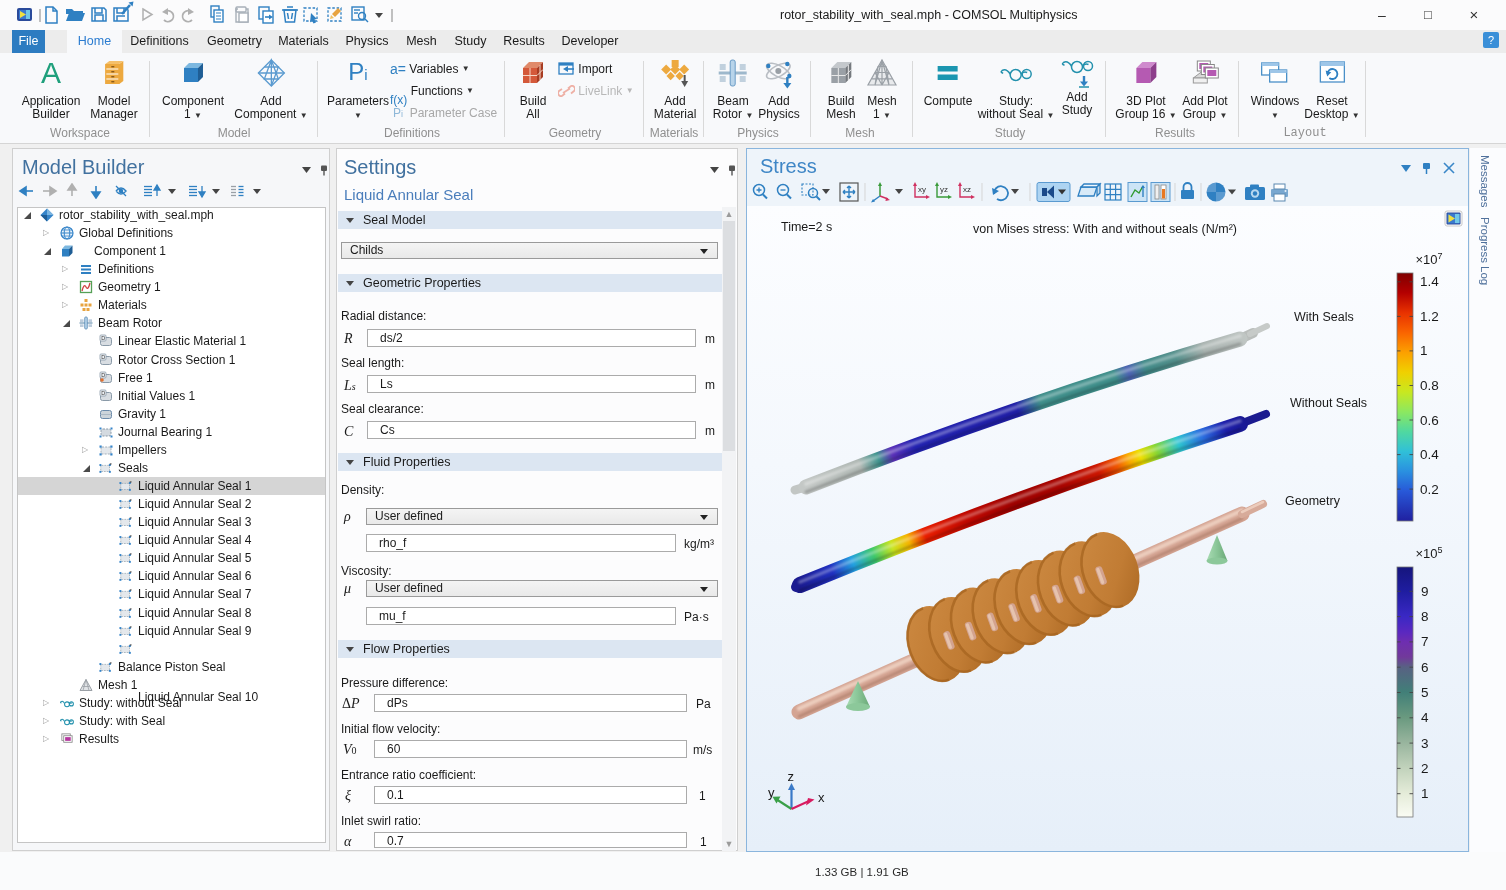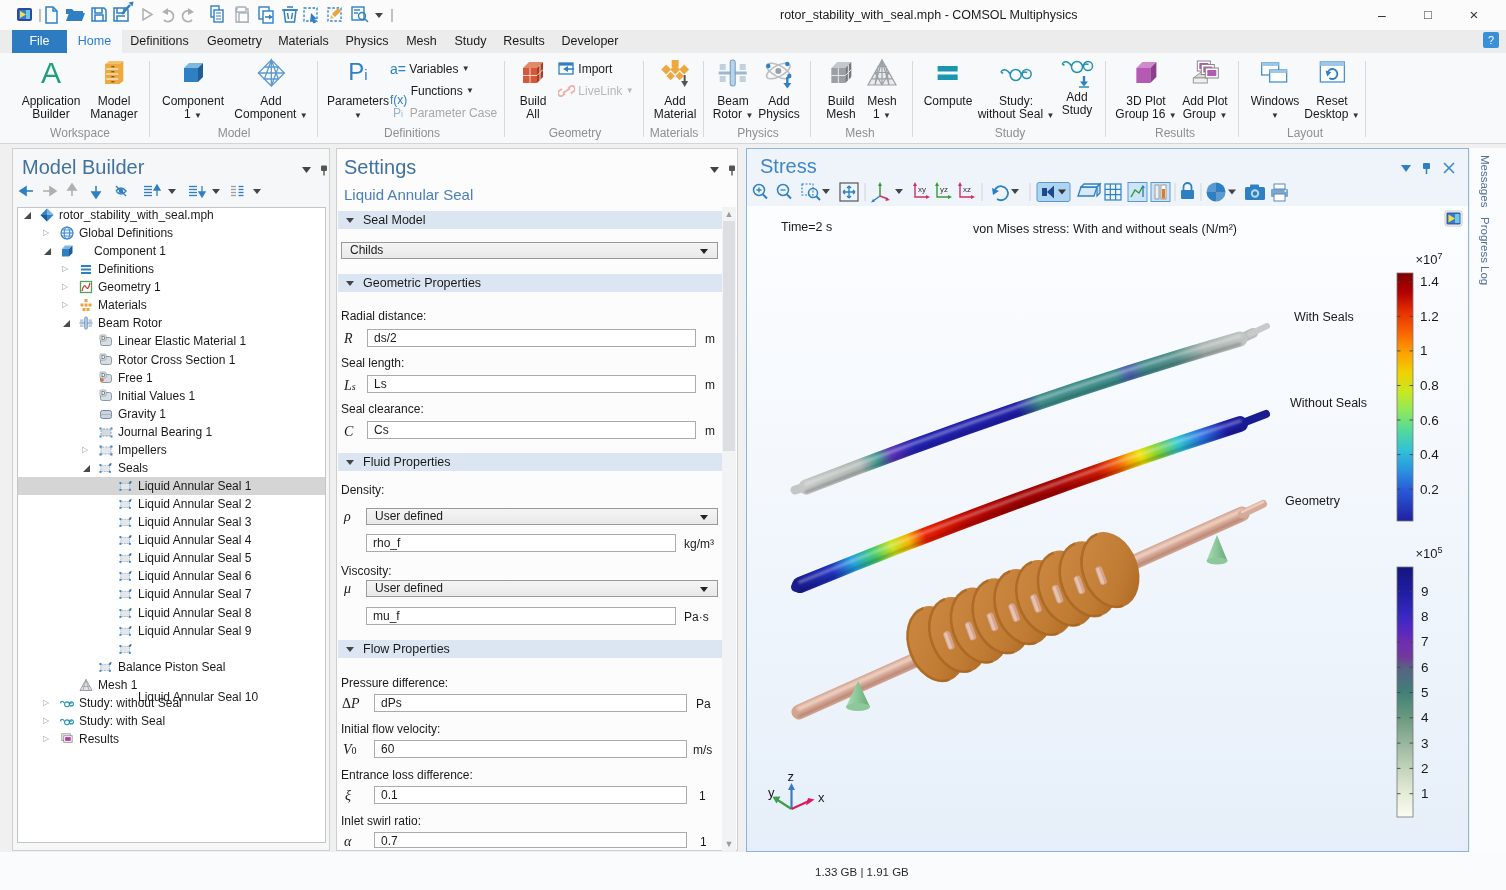--- a/index.html
+++ b/index.html
@@ -5,21 +5,21 @@
  font-family:"Liberation Sans",sans-serif;background:#f0f0f0;position:relative;}
 *{box-sizing:border-box;}
 .abs{position:absolute;}
 
 #titlebar{position:absolute;left:0;top:0;width:1506px;height:30px;background:#fbfbfc;}
 #title-text{position:absolute;left:780px;top:8px;white-space:nowrap;font-size:12.5px;color:#1a1a1a;}
 .wbtn{position:absolute;top:0;width:46px;height:30px;text-align:center;line-height:30px;color:#333;font-size:14px;}
 
 #tabrow{position:absolute;left:0;top:30px;width:1506px;height:23px;background:#ececec;}
 .tab{position:absolute;top:0;height:23px;line-height:23px;font-size:12.5px;color:#1a1a1a;text-align:center;}
-#tab-file{left:12px;width:55px;background:#2d7cc1;color:#fff;}
+#tab-file{left:12px;width:33px;background:#2d7cc1;color:#fff;}
 #tab-home{left:67px;width:55px;background:#f8f9fb;color:#2b7cd0;}
 
 #ribbon{position:absolute;left:0;top:53px;width:1506px;height:91px;background:#f8f9fb;border-bottom:1px solid #d5d5d5;}
 .rsep{position:absolute;top:8px;height:76px;width:1px;background:#d9d9d9;}
 .rgroup{position:absolute;top:73px;font-size:12px;color:#8f8f8f;text-align:center;transform:translateX(-50%);}
 .rbtn{position:absolute;top:4px;transform:translateX(-50%);text-align:center;font-size:12px;color:#1a1a1a;line-height:13px;white-space:nowrap;}
 .rbtn .ric{height:32px;display:flex;align-items:center;justify-content:center;margin-bottom:6px;}
 .rsmall{position:absolute;font-size:12px;color:#1a1a1a;white-space:nowrap;display:flex;align-items:center;}
 .gray{color:#a8a8a8;}
 .dar{font-size:8px;color:#333;}
@@ -31,21 +31,21 @@
 
 #treebox{position:absolute;left:4px;top:58px;width:309px;height:636px;background:#fff;border:1px solid #c5c5c5;overflow:hidden;}
 .trow{position:absolute;left:0;width:100%;height:18px;font-size:12px;color:#1a1a1a;white-space:nowrap;}
 .trow span.lbl{position:absolute;top:2px;}
 .ticon{position:absolute;top:2px;width:14px;height:14px;}
 .tarrow{position:absolute;top:5px;width:8px;height:8px;font-size:8px;color:#a0a0a0;line-height:8px;}
 
 .shead{position:absolute;left:1px;width:386px;height:18px;background:#dce6f2;font-size:12.5px;color:#1a1a1a;line-height:18px;}
 .shead .tri{display:inline-block;margin:0 9px 1px 8px;width:0;height:0;border-left:4px solid transparent;border-right:4px solid transparent;border-top:5px solid #444;}
 .flabel{position:absolute;font-size:12px;color:#1a1a1a;}
-.ffield{position:absolute;height:18px;background:#fff;border:1px solid #ababab;font-size:12px;color:#1a1a1a;line-height:16px;padding-left:6px;}
+.ffield{position:absolute;height:18px;background:#fff;border:1px solid #ababab;font-size:12px;color:#1a1a1a;line-height:16px;padding-left:12px;}
 .fcombo{position:absolute;height:17px;background:linear-gradient(#f4f4f4,#e9e9e9);border:1px solid #9a9a9a;font-size:12px;color:#1a1a1a;line-height:15px;padding-left:8px;}
 .fcombo .ca{position:absolute;right:9px;top:6px;width:0;height:0;border-left:4px solid transparent;border-right:4px solid transparent;border-top:5px solid #222;}
 .funit{position:absolute;font-size:12px;color:#1a1a1a;}
 .fsym{position:absolute;font-family:"Liberation Serif",serif;font-style:italic;font-size:14px;color:#1a1a1a;}
 
 #sscroll{position:absolute;right:1px;top:58px;width:14px;height:644px;background:#f2f3f5;}
 #sthumb{position:absolute;left:1px;top:14px;width:12px;height:230px;background:#dcdee1;}
 .sarr{position:absolute;left:0;width:14px;height:14px;color:#9b9b9b;font-size:9px;text-align:center;line-height:14px;}
 
 #rstrip{position:absolute;left:1470px;top:148px;width:36px;height:704px;background:#fbfcfe;}
@@ -174,21 +174,21 @@
   <div class="rsep" style="left:1365px;"></div>
   <div class="rgroup" style="left:80px;">Workspace</div>
   <div class="rgroup" style="left:234px;">Model</div>
   <div class="rgroup" style="left:412px;">Definitions</div>
   <div class="rgroup" style="left:575px;">Geometry</div>
   <div class="rgroup" style="left:674px;">Materials</div>
   <div class="rgroup" style="left:758px;">Physics</div>
   <div class="rgroup" style="left:860px;">Mesh</div>
   <div class="rgroup" style="left:1010px;">Study</div>
   <div class="rgroup" style="left:1175px;">Results</div>
-  <div class="rgroup" style="left:1305px;">Layout</div>
+  <div class="rgroup" style="left:1305px;font-family:Liberation Mono, monospace;">Layout</div>
 
   <div class="rbtn" style="left:51px;"><div class="ric">
         <span style="font-size:30px;line-height:28px;color:#1fa07c;">A</span>
       </div>Application<br>Builder</div>
   <div class="rbtn" style="left:114px;"><div class="ric">
         <svg width="26" height="28" viewBox="0 0 26 28">
           <polygon points="4,5 18,5 22,2 22,22 18,25 4,25" fill="#eda93f"></polygon>
           <polygon points="4,5 18,5 22,2 8,2" fill="#f5c06a"></polygon>
           <rect x="4" y="5" width="14" height="20" fill="#eda93f"></rect>
           <g stroke="#fff" stroke-width="1">
@@ -843,21 +843,21 @@
     <div class="funit" style="left:347px;top:461px;">Pa·s</div>
     <div class="shead" style="top:491px;"><span class="tri"></span>Flow Properties</div>
     <div class="flabel" style="left:4px;top:527px;">Pressure difference:</div>
     <div class="fsym" style="left:5px;top:547px;"><span style="font-style:normal;">Δ</span>P</div>
     <div class="ffield" style="left:37px;top:545px;width:313px;">dPs</div>
     <div class="funit" style="left:359px;top:548px;">Pa</div>
     <div class="flabel" style="left:4px;top:573px;">Initial flow velocity:</div>
     <div class="fsym" style="left:6px;top:593px;">V<span style="font-size:10px;font-style:normal;">0</span></div>
     <div class="ffield" style="left:37px;top:591px;width:313px;">60</div>
     <div class="funit" style="left:356px;top:594px;">m/s</div>
-    <div class="flabel" style="left:4px;top:619px;">Entrance loss difference:</div>
+    <div class="flabel" style="left:4px;top:619px;">Entrance ratio coefficient:</div>
     <div class="fsym" style="left:8px;top:639px;">ξ</div>
     <div class="ffield" style="left:37px;top:637px;width:313px;">0.1</div>
     <div class="funit" style="left:362px;top:640px;">1</div>
     <div class="flabel" style="left:4px;top:665px;">Inlet swirl ratio:</div>
     <div class="fsym" style="left:7px;top:685px;">α</div>
     <div class="ffield" style="left:37px;top:683px;width:313px;height:16px;">0.7</div>
     <div class="funit" style="left:363px;top:686px;">1</div>
   </div>
   <div id="sscroll">
     <div class="sarr" style="top:0;">▲</div>

